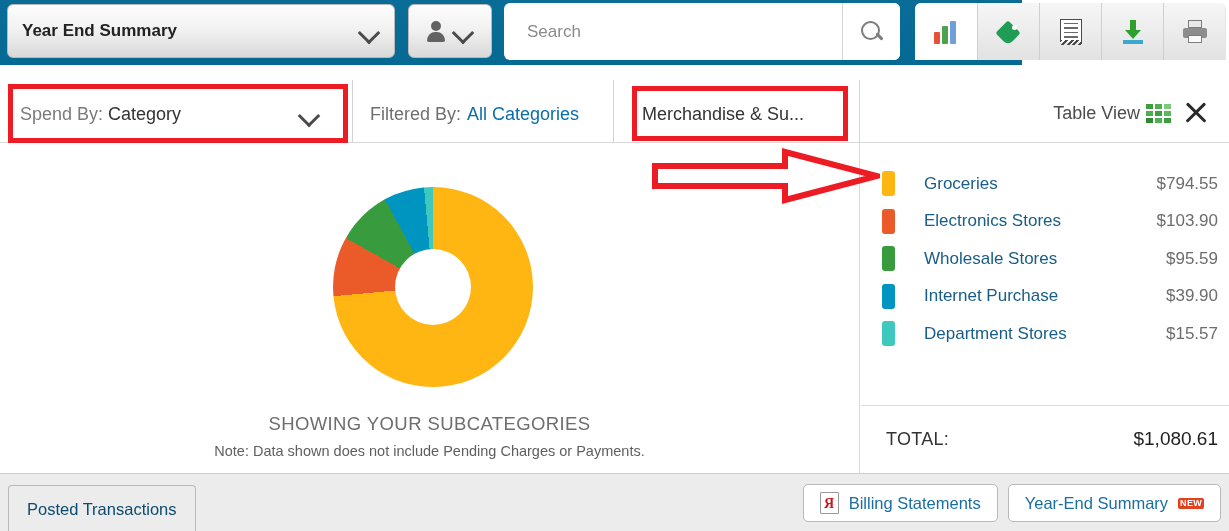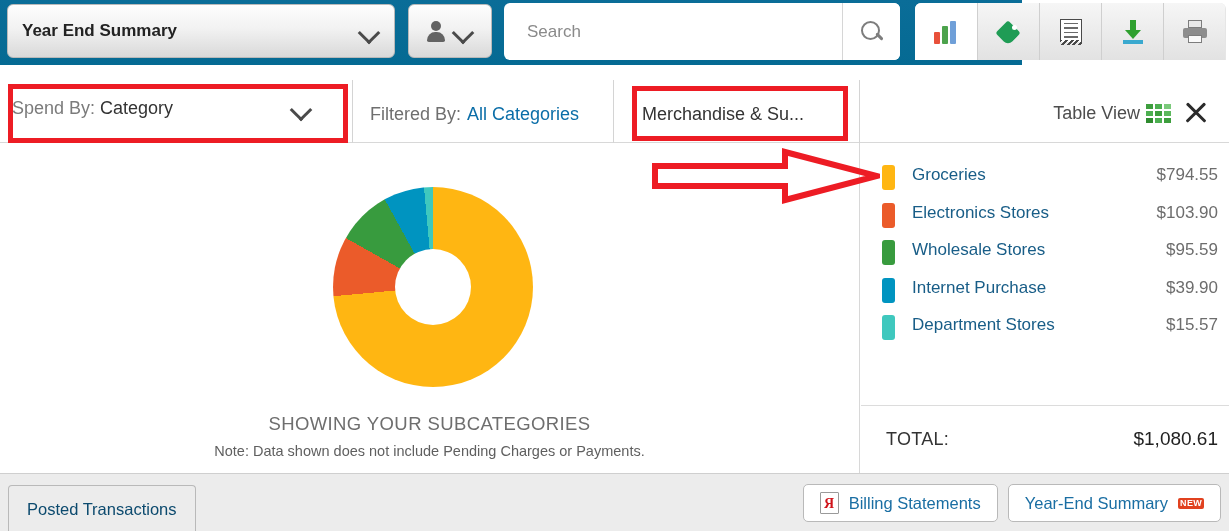--- a/index.html
+++ b/index.html
@@ -133,22 +133,22 @@
   .ic-print .paper { position:absolute; left:6px; top:0; width:14px; height:8px; background:#e8e8e8; border:1.5px solid #7d7d7d; }
   .ic-print .box { position:absolute; left:1px; top:8px; width:24px; height:10px; background:#8d8d8d; border-radius:2px; }
   .ic-print .out { position:absolute; left:6px; top:15px; width:14px; height:8px; background:#fafafa; border:1.5px solid #7d7d7d; }
 
   
   .filterbar {
     position: absolute; left: 0; top: 65px; width: 1229px; height: 78px;
     background: #ffffff; border-bottom: 1px solid #d8d8d8;
   }
   .spend-by {
-    position: absolute; left: 12px; top: 26px; width: 300px; height: 34px;
-    display: flex; align-items: center; cursor: pointer;
+    position: absolute; left: 20px; top: 26px; width: 300px; height: 34px;
+    display: flex; align-items: flex-end; cursor: pointer;
   }
   .spend-by .lbl { font-size: 18px; color: #7b7b7b; }
   .spend-by .val { font-size: 18px; color: #333; margin-left: 5px; }
   .spend-by .chev { margin-left: auto; }
   .sep-v { position: absolute; width: 1px; background: #d4d4d4; }
   .filtered {
     position: absolute; left: 370px; top: 104px; display: flex; align-items: baseline; gap: 6px;
   }
   .filtered .lbl { font-size: 18px; color: #6f6f6f; }
   .filtered .lnk { font-size: 18px; color: #0b6ea8; cursor: pointer; }
@@ -181,21 +181,21 @@
   }
   .caption {
     position: absolute; left: 0; top: 270px; width: 859px; text-align: center;
   }
   .caption .line1 { font-size: 18.5px; color: #6e6e6e; letter-spacing: .4px; }
   .caption .line2 { font-size: 14.5px; color: #5f5f5f; margin-top: 8px; }
 
   .legend-pane { position: absolute; left: 859px; top: 0; width: 370px; height: 330px; border-left: 1px solid #d8d8d8; }
   .legend-list { position: absolute; left: 0; top: 22px; width: 370px; }
   .legend-row {
-    display: flex; height: 37.5px; padding: 0 12px 0 22px; cursor: pointer;
+    display: flex; align-items: center; height: 37.5px; padding: 0 12px 0 22px; cursor: pointer; gap: 12px;
   }
   .swatch { width: 13px; height: 25px; border-radius: 3px; flex: none; }
   .legend-name { font-size: 17px; color: #185d87; margin-left: 17px; }
   .legend-amt { font-size: 17px; color: #6d6d6d; margin-left: auto; }
   .legend-div { position: absolute; left: 1px; top: 262px; width: 369px; height: 1px; background: #dcdcdc; }
   .total-row {
     position: absolute; left: 0; top: 262px; width: 370px; height: 68px;
     display: flex; align-items: center; padding: 0 12px 0 26px;
   }
   .total-lbl { font-size: 18px; color: #333; letter-spacing: .3px; }

